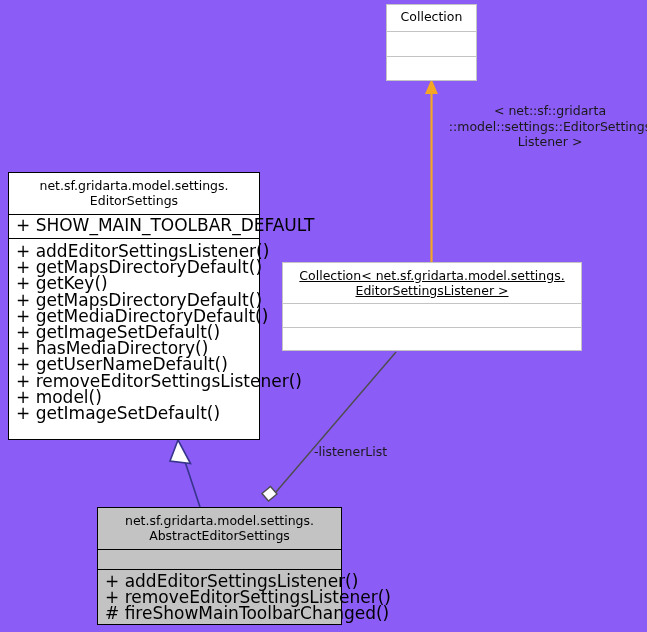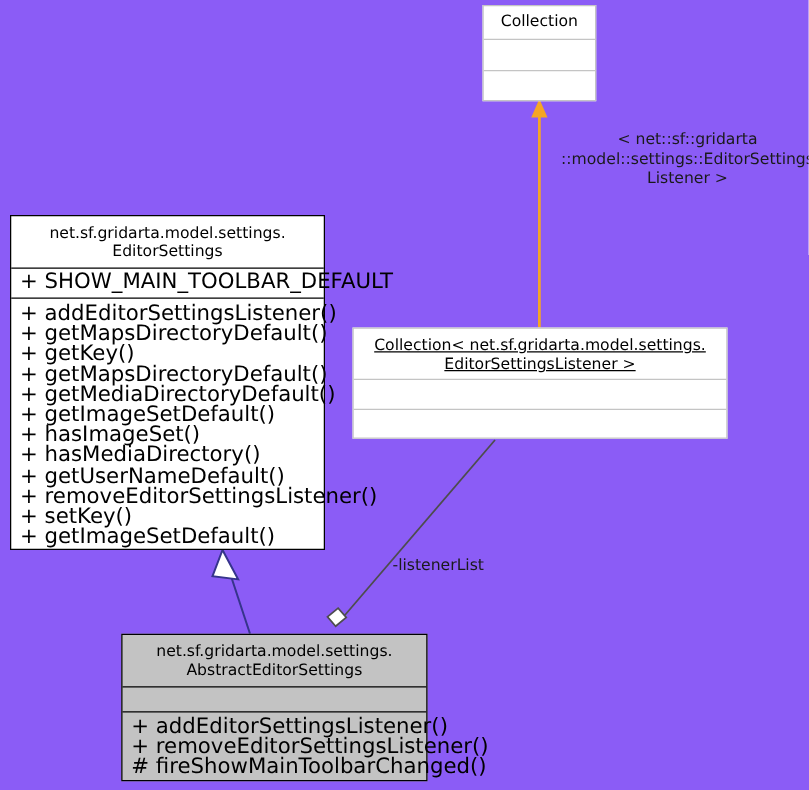--- a/index.html
+++ b/index.html
@@ -166,25 +166,24 @@
     <div class="compartment c-attrs uml-members">
         <div class="member">+ SHOW_MAIN_TOOLBAR_DEFAULT</div>
       </div>
     <div class="compartment c-ops uml-members">
         <div class="member">+ addEditorSettingsListener()</div>
         <div class="member">+ getMapsDirectoryDefault()</div>
         <div class="member">+ getKey()</div>
         <div class="member">+ getMapsDirectoryDefault()</div>
         <div class="member">+ getMediaDirectoryDefault()</div>
         <div class="member">+ getImageSetDefault()</div>
-        <div class="member">+ hasImageSet()</div>
         <div class="member">+ hasMediaDirectory()</div>
         <div class="member">+ getUserNameDefault()</div>
         <div class="member">+ removeEditorSettingsListener()</div>
-        <div class="member">+ setKey()</div>
+        <div class="member">+ model()</div>
         <div class="member">+ getImageSetDefault()</div>
       </div>
   </div>
 
   <div class="uml-box box-grey-border" id="box-collection-generic">
     <div class="compartment c-title uml-title">Collection&lt; net.sf.gridarta.model.settings.
 EditorSettingsListener &gt;</div>
     <div class="compartment c-attrs uml-members"></div>
     <div class="compartment c-ops uml-members"></div>
   </div>

